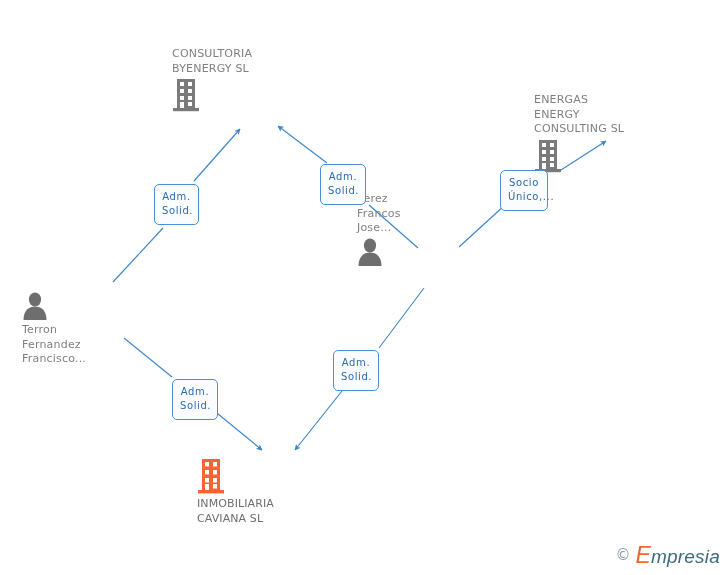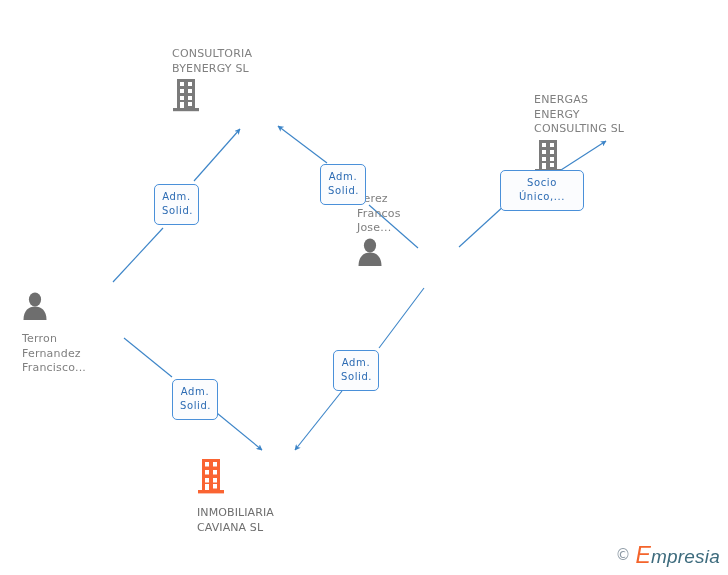--- a/index.html
+++ b/index.html
@@ -41,21 +41,21 @@
     letter-spacing: 0.2px;
     color: #808080;
     white-space: pre-line;
   }
   .node.company-highlight .label {
     color: #6e6e6e;
     font-weight: normal;
     letter-spacing: 0.1px;
   }
   .node.label-above .label { margin-bottom: 2px; }
-  .node.label-below .label { margin-top: 12px; }
+  .node.label-below .label { margin-top: 3px; }
 
   
   .edge-label {
     position: absolute;
     z-index: 4;
     background: #fbfcfe;
     border: 1px solid #4a90d9;
     border-radius: 5px;
     color: #2c6bb3;
     font-size: 10px;
@@ -132,21 +132,21 @@
       <line x1="342" y1="391" x2="295" y2="450" stroke="#3d85c8" stroke-width="1.15" marker-end="url(#arrow)"></line>
     </g>
   </svg>
 
   <div class="edge-label" style="left:154px; top:184px; width:45px;">Adm.
 Solid.</div>
 
   <div class="edge-label" style="left:320px; top:164px; width:46px;">Adm.
 Solid.</div>
 
-  <div class="edge-label" style="left:500px; top:170px; width:84px;">Socio
+  <div class="edge-label" style="left:500px; top:170px; width:48px;">Socio
 Único,...</div>
 
   <div class="edge-label" style="left:172px; top:379px; width:46px;">Adm.
 Solid.</div>
 
   <div class="edge-label" style="left:333px; top:350px; width:46px;">Adm.
 Solid.</div>
 
   <div class="node label-above" style="left:252px; top:47px;">
     <span class="label">CONSULTORIA

